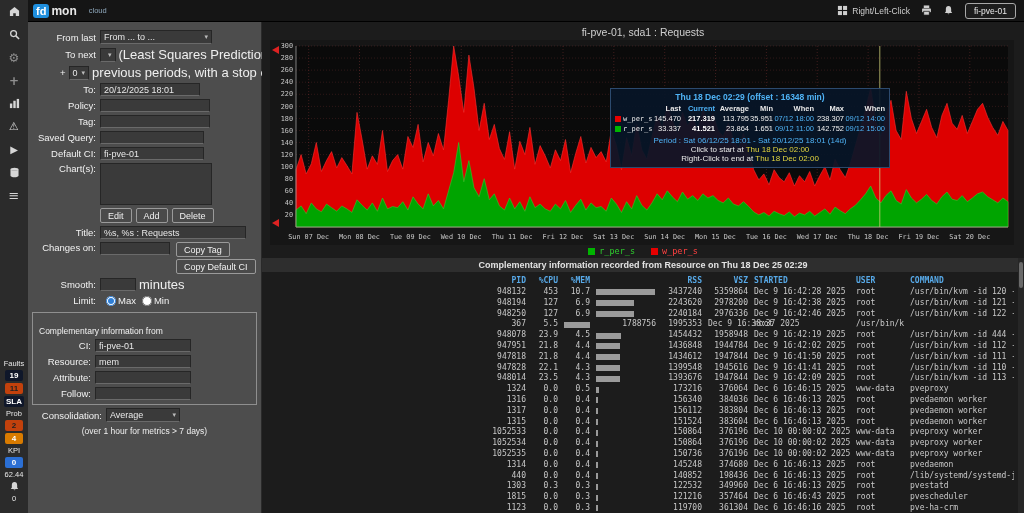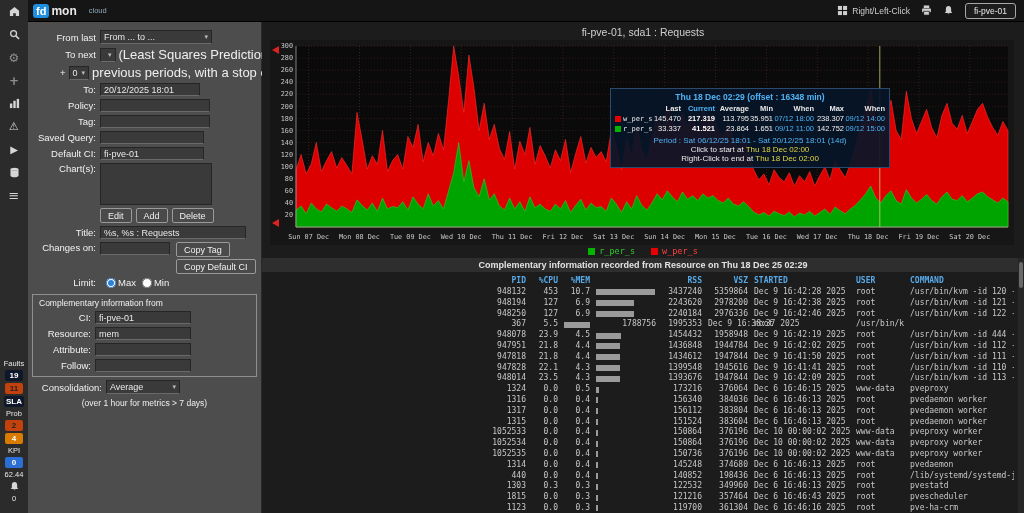--- a/index.html
+++ b/index.html
@@ -42,21 +42,21 @@
   .inp { background:#3a3a3a; border:1px solid #262626; border-bottom-color:#6a6a6a; color:#e8e8e8;
          font-size:9px; height:13px; padding:0 3px; font-family:inherit; }
   .sel { display:inline-flex; align-items:center; justify-content:space-between; background:#3a3a3a;
          border:1px solid #262626; border-bottom-color:#6a6a6a; color:#e8e8e8; font-size:9px; height:14px; padding:0 3px; }
   .sel .caret { margin-left:4px; font-size:7px; color:#bbb; font-family:"DejaVu Sans", sans-serif; }
   .btn { background:#4a4a4a; border:1px solid #9a9a9a; color:#f0f0f0; font-size:9px; height:15px;
          padding:0 7px; border-radius:2px; font-family:inherit; }
   .listbox { width:112px; height:42px; background:#3a3a3a; border:1px solid #262626; overflow:hidden; }
   .listbox .li { font-size:9px; color:#e8e8e8; padding:0 3px; line-height:12px; font-family:"DejaVu Sans Mono", monospace; }
   .copycol { display:flex; flex-direction:column; gap:2px; margin-left:6px; align-items:flex-start; }
-  .compbox { margin:6px 4px 0 4px; border:1px solid #8f8f8f; padding:2px 2px 4px 2px; }
+  .compbox { margin:6px 4px 0 4px; border:1px solid #8f8f8f; padding:12px 2px 4px 2px; }
   .compbox-title { font-size:8.5px; margin:1px 0 1px 4px; }
   .crow { display:flex; align-items:center; margin-top:3px; }
   .clab { width:56px; flex:none; text-align:right; margin-right:4px; font-size:9.5px; }
   .note-center { text-align:center; font-size:8.5px; margin-top:4px; color:#efefef; }
   input[type=radio] { accent-color:#2f7fd6; width:10px; height:10px; margin:0 2px 0 6px; }
   .rlab { font-size:9.5px; }
 
   
   #main { position:absolute; left:262px; top:22px; width:762px; height:491px; background:#1c1c1c; }
   #chart-title { position:absolute; top:4px; width:100%; text-align:center; font-size:10.5px; color:#cfcfcf; }
@@ -254,20 +254,25 @@
       <span class="flab">Title:</span>
       <input class="inp" style="width: 146px;" value="%s, %s : Requests">
     </div>
     <div class="frow" style="align-items:flex-start;">
       <span class="flab">Changes on:</span>
       <input class="inp" style="width: 70px;" value="">
       <div class="copycol">
         <button class="btn">Copy Tag</button>
         <button class="btn">Copy Default CI</button>
       </div>
+    </div>
+    <div class="frow">
+      <span class="flab">Smooth:</span>
+      <input class="inp" style="width: 36px;" value="">
+      <span class="fnote">minutes</span>
     </div>
     <div class="frow">
       <span class="flab">Limit:</span>
       <input type="radio" name="limit" checked="" style="">
       <span class="rlab">Max</span>
       <input type="radio" name="limit" style="">
       <span class="rlab">Min</span>
     </div>
     <div class="compbox">
       <div class="compbox-title">Complementary information from</div>

